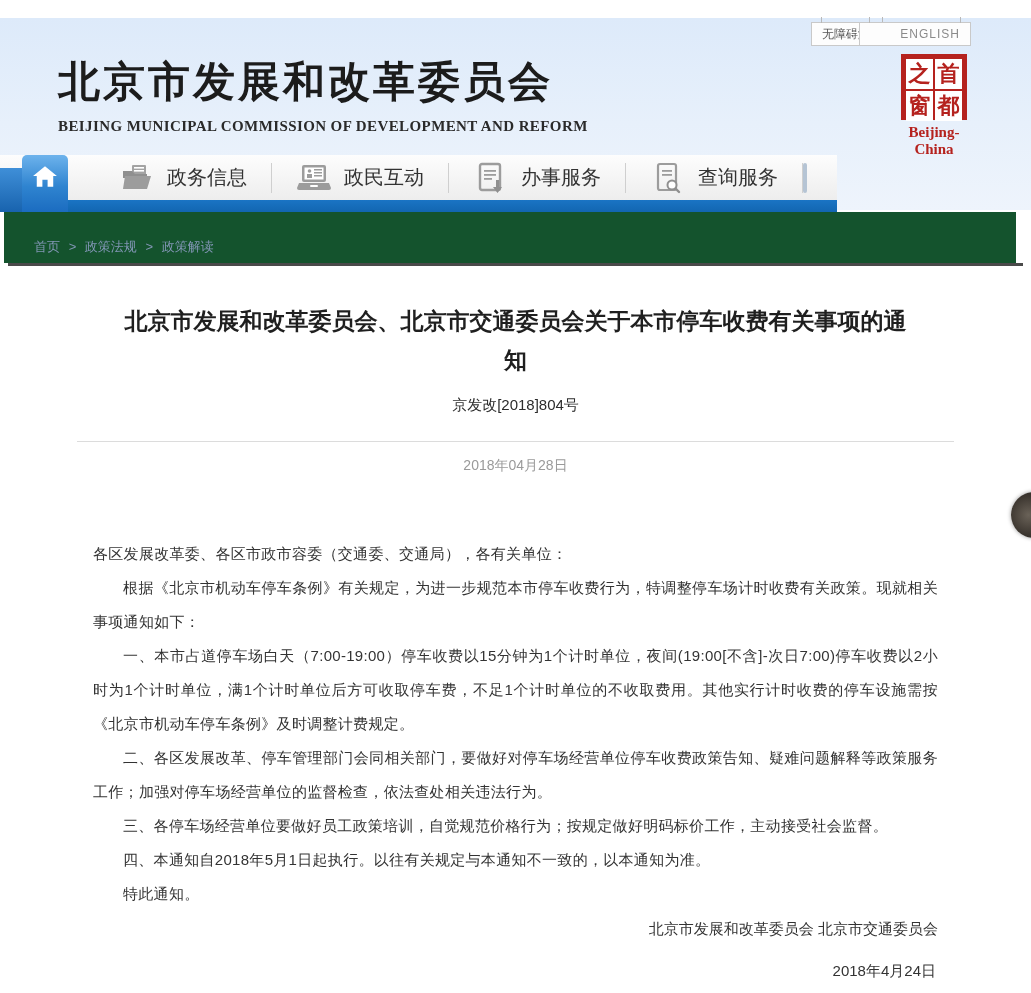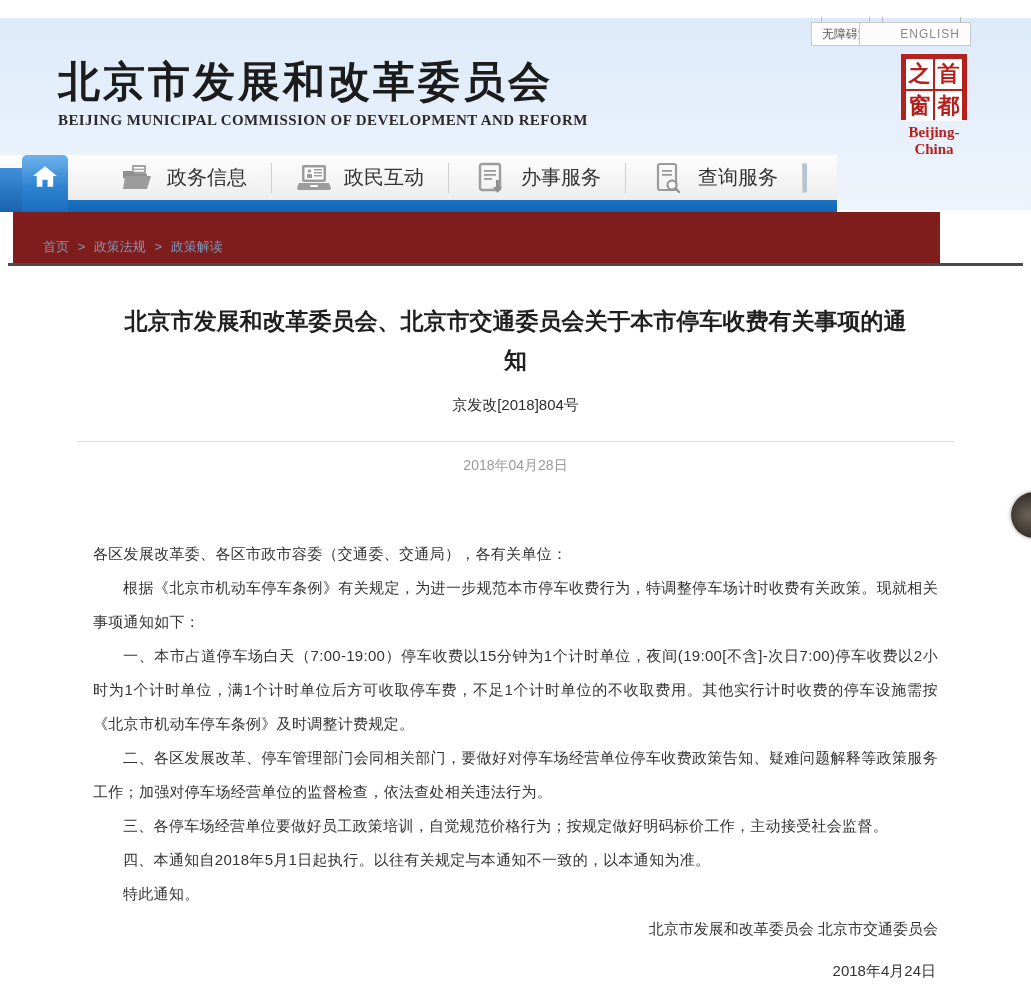--- a/index.html
+++ b/index.html
@@ -13,21 +13,21 @@
   .top-btn { position:absolute; top:4px; height:24px; background:#fdfdfd;
     border:1px solid #c9c9c9; color:#555; font-size:12px; line-height:22px;
     padding:0 10px; cursor:pointer; }
   .top-btn::before, .top-btn::after { content:""; position:absolute; top:-6px;
     width:1px; height:6px; background:#b9b9b9; }
   .top-btn::before { left:9px; } .top-btn::after { right:9px; }
   .btn-accessibility { right:138px; }
   .btn-english { right:60px; letter-spacing:1px; color:#8a8a8a;padding-left:40px; }
   .brand { position:absolute; left:58px; top:36px; }
   .brand-title { font-size:42px; font-weight:bold; color:#1c1c1c; letter-spacing:3px; }
-  .brand-sub { margin-top:2px; font-family:"Liberation Serif","DejaVu Serif",serif;
+  .brand-sub { margin-top:8px; font-family:"Liberation Serif","DejaVu Serif",serif;
     font-size:15px; font-weight:bold; color:#2a2a2a; letter-spacing:0.4px;text-align:right; }
   .logo-wrap { position:absolute; right:58px; top:36px; width:78px; text-align:center; }
   .logo-grid { width:66px; height:66px; margin:0 auto; border:5px solid #b5221e;
     background:#b5221e; display:grid; grid-template-columns:1fr 1fr;
     grid-template-rows:1fr 1fr; gap:2px; }
   .logo-cell { background:#fff; display:flex; align-items:center; justify-content:center;
     color:#b5221e; font-weight:bold; font-size:22px; }
   .logo-caption { margin-top:4px; font-family:"Liberation Serif","DejaVu Serif",serif;
     font-size:15px; font-weight:bold; color:#b5221e; }
 
@@ -53,22 +53,22 @@
   .search-pill { margin-left:auto; margin-right:42px; width:197px; height:30px;
     border:2px solid #b5c4d4; border-radius:16px; background:#fff;
     display:flex; align-items:center; overflow:hidden; }
   .search-pill input { flex:1; border:none; outline:none; padding:0 0 0 14px;
     font-size:13px; color:#333; background:transparent;
     font-family:"Liberation Sans","DejaVu Sans",sans-serif; }
   .search-pill input::placeholder { color:#9aa4ae; }
   .search-divider { width:1px; height:18px; background:#c9d3dc; }
 
   
-  .crumb-bar { position:absolute; top:212px; left:13px; width:927px; height:51px;
-    background:#7f1d1d; }
+  .crumb-bar { position:absolute; top:212px; left:4px; width:1012px; height:51px;
+    background:#14532d; }
   .crumbs { position:absolute; left:30px; top:26px; font-size:13px; color:#8296b5; }
   .crumbs a { color:#8296b5; text-decoration:none; cursor:pointer; }
   .crumb-sep { margin:0 5px; color:#8296b5; }
 
   
   .card { position:absolute; top:263px; left:8px; width:1015px; height:730px;
     background:#fff; border-top:3px solid #4a4a4a; padding:36px 85px 10px; }
   .doc-title { max-width:800px; margin:0 auto; text-align:center; font-size:23px;
     font-weight:bold; color:#1f1f1f; line-height:1.7; }
   .doc-number { margin-top:16px; text-align:center; font-size:15px; color:#2c2c2c; }

